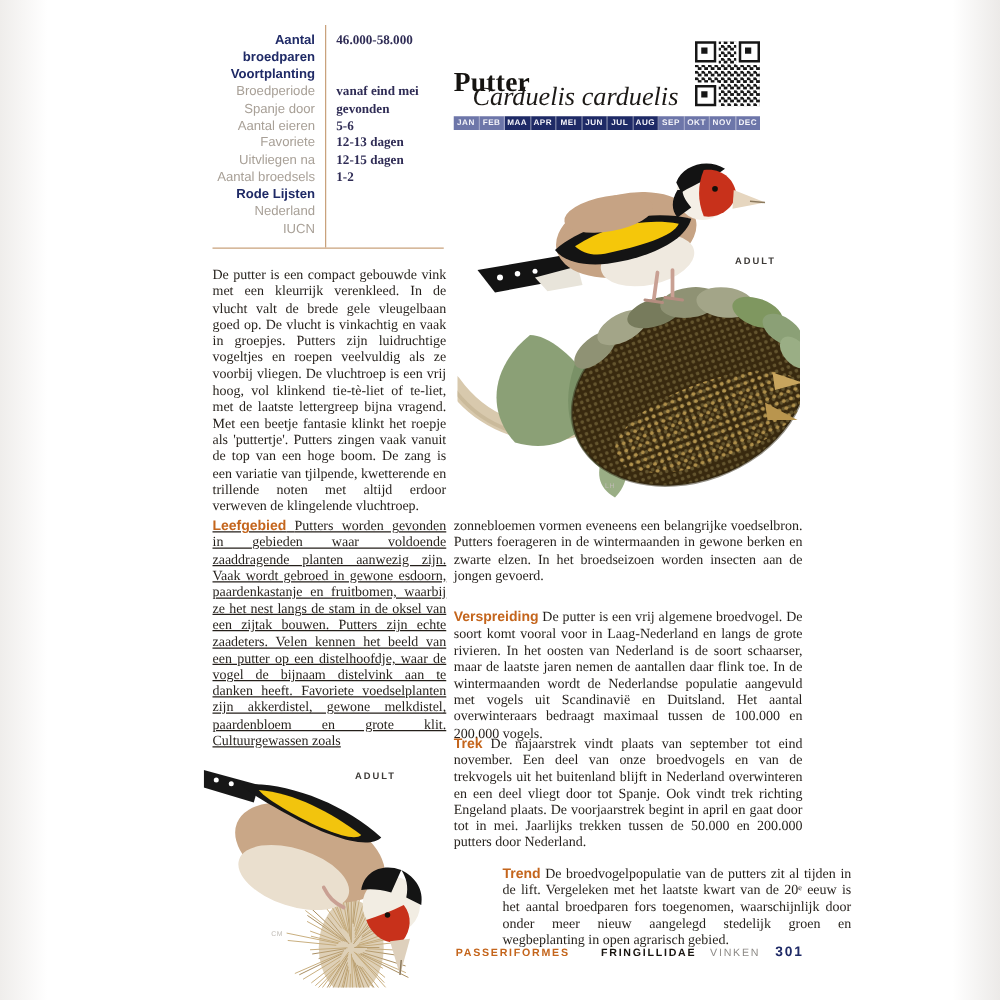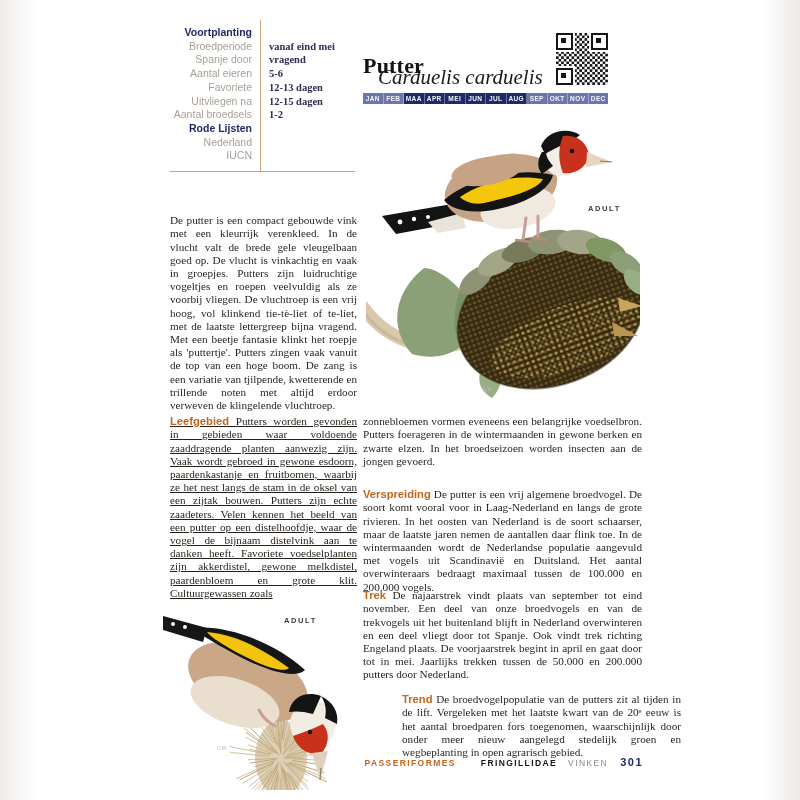--- a/index.html
+++ b/index.html
@@ -82,30 +82,34 @@
 </style>
 </head>
 <body>
 
 <div class="page-edge-l"></div>
 <div class="page-edge-r"></div>
 
 <div class="infobox">
   <div class="vrule"></div>
   <div class="ib-row hdr">
+    <span class="ib-label">Aantal broedparen</span>
+    <span class="ib-value">46.000-58.000</span>
+    </div>
+  <div class="ib-row hdr">
     <span class="ib-label">Voortplanting</span>
     <span class="ib-value"></span>
     </div>
   <div class="ib-row sub">
     <span class="ib-label">Broedperiode</span>
     <span class="ib-value">vanaf eind mei</span>
     </div>
   <div class="ib-row sub">
     <span class="ib-label">Spanje door</span>
-    <span class="ib-value">vragend</span>
+    <span class="ib-value">gevonden</span>
     </div>
   <div class="ib-row sub">
     <span class="ib-label">Aantal eieren</span>
     <span class="ib-value">5-6</span>
     </div>
   <div class="ib-row sub">
     <span class="ib-label">Favoriete</span>
     <span class="ib-value">12-13 dagen</span>
     </div>
   <div class="ib-row sub">

